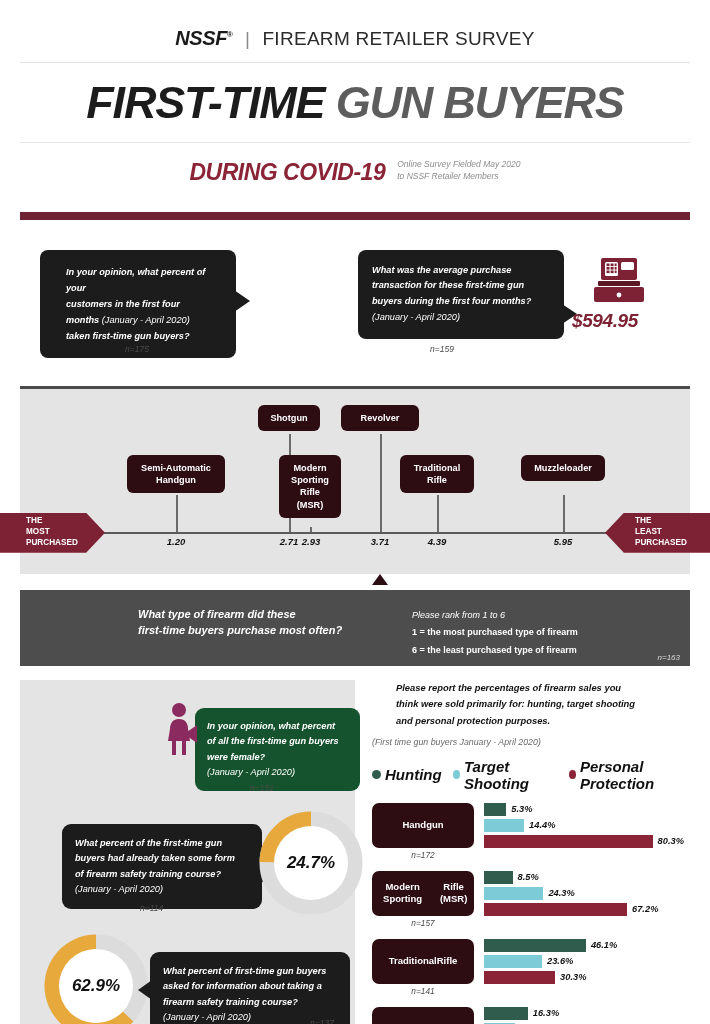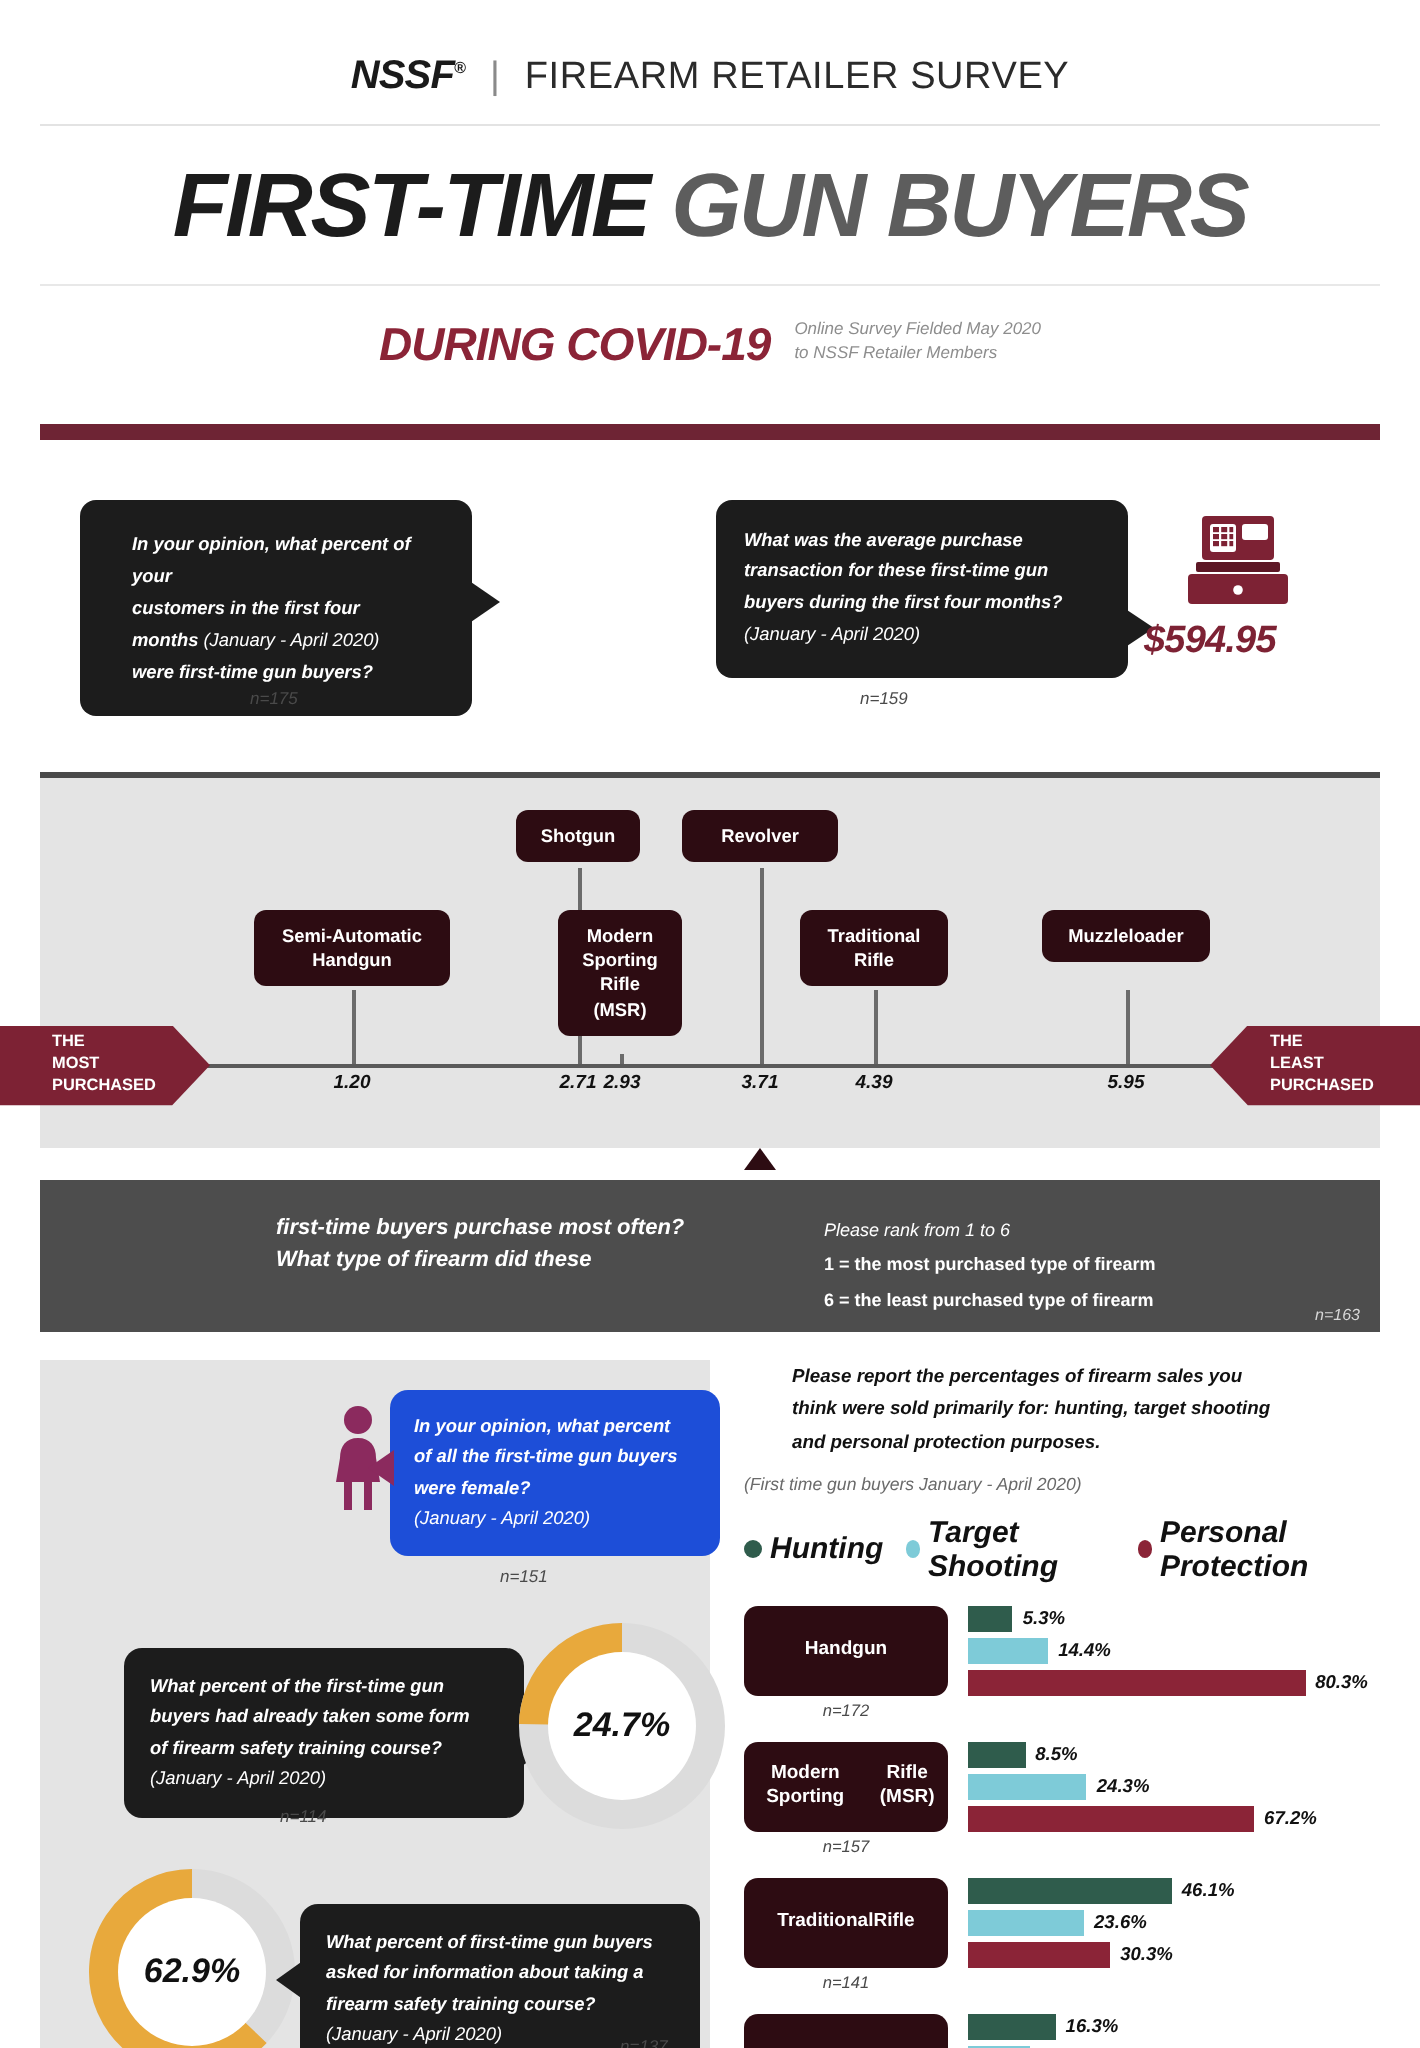--- a/index.html
+++ b/index.html
@@ -165,22 +165,22 @@
   .leftpanel {
     position: absolute; left: 20px; top: 0; width: 335px; height: 368px;
     background: #e4e4e4;
   }
   .pbubble {
     position: absolute; border-radius: 9px; color: #fff;
     font-style: italic; font-weight: bold; line-height: 1.68;
     font-size: 9.2px;
   }
   .pb1 {
-    left: 175px; top: 15px; width: 165px; padding: 11px 12px;
-    background: #1d4ed8;
+    left: 175px; top: 28px; width: 165px; padding: 11px 12px;
+    background: #14532d;
   }
   .pb1-tail {
     position: absolute; left: 164px; top: 45px;
     border-top: 9px solid transparent; border-bottom: 9px solid transparent;
     border-right: 13px solid #8b2a5e;
   }
   .femicon { position: absolute; left: 146px; top: 22px; }
   .n4 { position: absolute; left: 230px; top: 103px; font-size: 8.5px; font-style: italic; color: #4a4a4a; }
 
   .pb2 {
@@ -264,21 +264,21 @@
   </div>
 
   <div class="divbar"></div>
 
   <div class="sec1">
 
     <div class="bubble b1">
       <div>In your opinion, what percent of your</div>
       <div>customers in the first four</div>
       <div><span>months </span><span class="reg-txt">(January - April 2020)</span></div>
-      <div>were first-time gun buyers?</div>
+      <div>taken first-time gun buyers?</div>
     </div>
     <div class="tail b1-tail"></div>
     <div class="n-label n1">n=175</div>
 
     <div class="donut-wrap" style="left:228px; top:218px; width:0; height:0;">
       <svg width="104" height="104" viewBox="0 0 104 104" style="position:absolute; left:0; top:0;">
         <circle cx="52" cy="52" r="45" fill="none" stroke="#e0e0e0" stroke-width="14"></circle>
         <path id="arc402" fill="none" stroke="#7d2234" stroke-width="11" stroke-linecap="butt" d="M 52 7 A 45 45 0 0 0 26.009228345997986 88.7352662822733"></path>
       </svg>
       <div class="d-center" style="width:104px; height:104px; font-size:17px;">40.2%</div>
@@ -373,22 +373,22 @@
           <div>LEAST</div>
           <div>PURCHASED</div>
         </div>
       </div>
       <div class="uptri"></div>
     </div>
   </div>
 
   <div class="qbar">
     <div class="qbar-l">
+      <div>What type of firearm did these</div>
       <div>first-time buyers purchase most often?</div>
-      <div>What type of firearm did these</div>
     </div>
     <div class="qbar-r">
       <div class="i1">Please rank from 1 to 6</div>
       <div class="b">1 = the most purchased type of firearm</div>
       <div class="b">6 = the least purchased type of firearm</div>
     </div>
     <div class="n3">n=163</div>
   </div>
 
   <div class="sec3">

